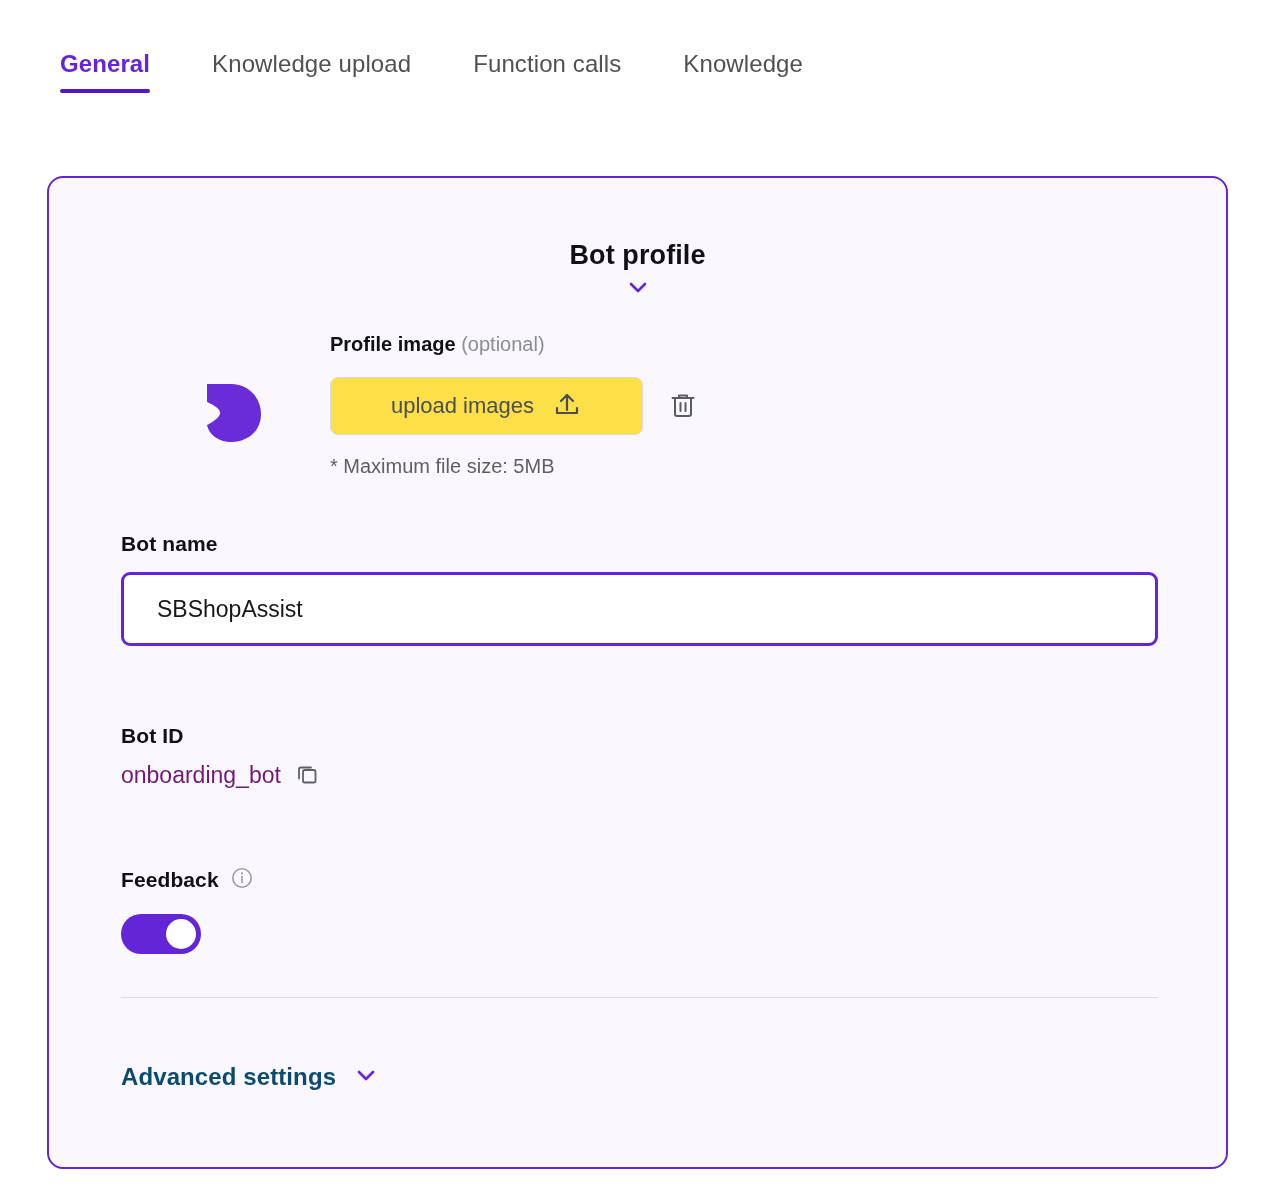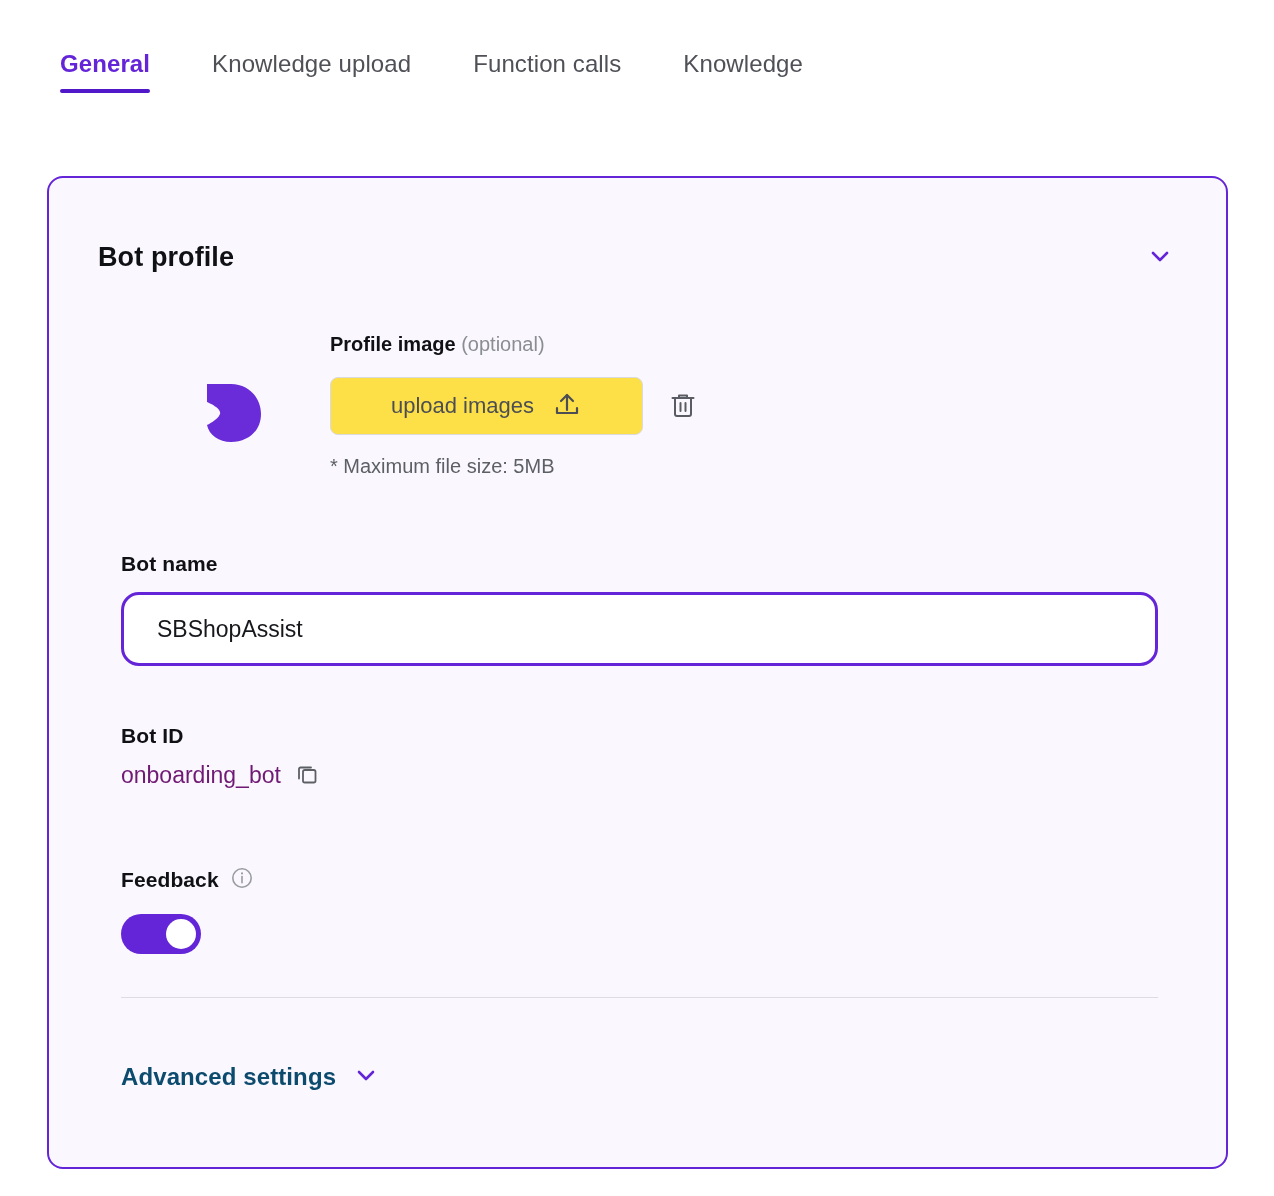--- a/index.html
+++ b/index.html
@@ -53,20 +53,21 @@
     border-radius: 16px;
   }
 
   .card-head {
     position: absolute;
     left: 49px; top: 62px;
     right: 49px;
     display: flex;
     align-items: center;
     justify-content: space-between;
+    flex-direction: column;
   }
   .card-title {
     font-size: 27px;
     color: #101114;
     letter-spacing: 0.1px;
   }
   .chevron-btn {
     width: 34px; height: 34px;
     display: flex; align-items: center; justify-content: center;
     cursor: pointer;
@@ -130,27 +131,27 @@
   }
 
   
   .field-label {
     font-size: 21px;
     font-weight: bold;
     color: #101114;
     letter-spacing: 0.1px;
   }
 
-  .botname-block { position: absolute; left: 72px; top: 374px; right: 72px; }
+  .botname-block { position: absolute; left: 72px; top: 354px; right: 72px; }
   .botname-input {
     margin-top: 16px;
     width: 1037px; height: 74px;
     background: #ffffff;
     border: 3px solid #6425d9;
-    border-radius: 18px;
+    border-radius: 9px;
     padding: 0 33px;
     font-size: 23px;
     color: #17181c;
     font-family: "Liberation Sans", sans-serif;
     outline: none;
   }
 
   .botid-block { position: absolute; left: 72px; top: 546px; }
   .botid-value-row {
     margin-top: 14px;

